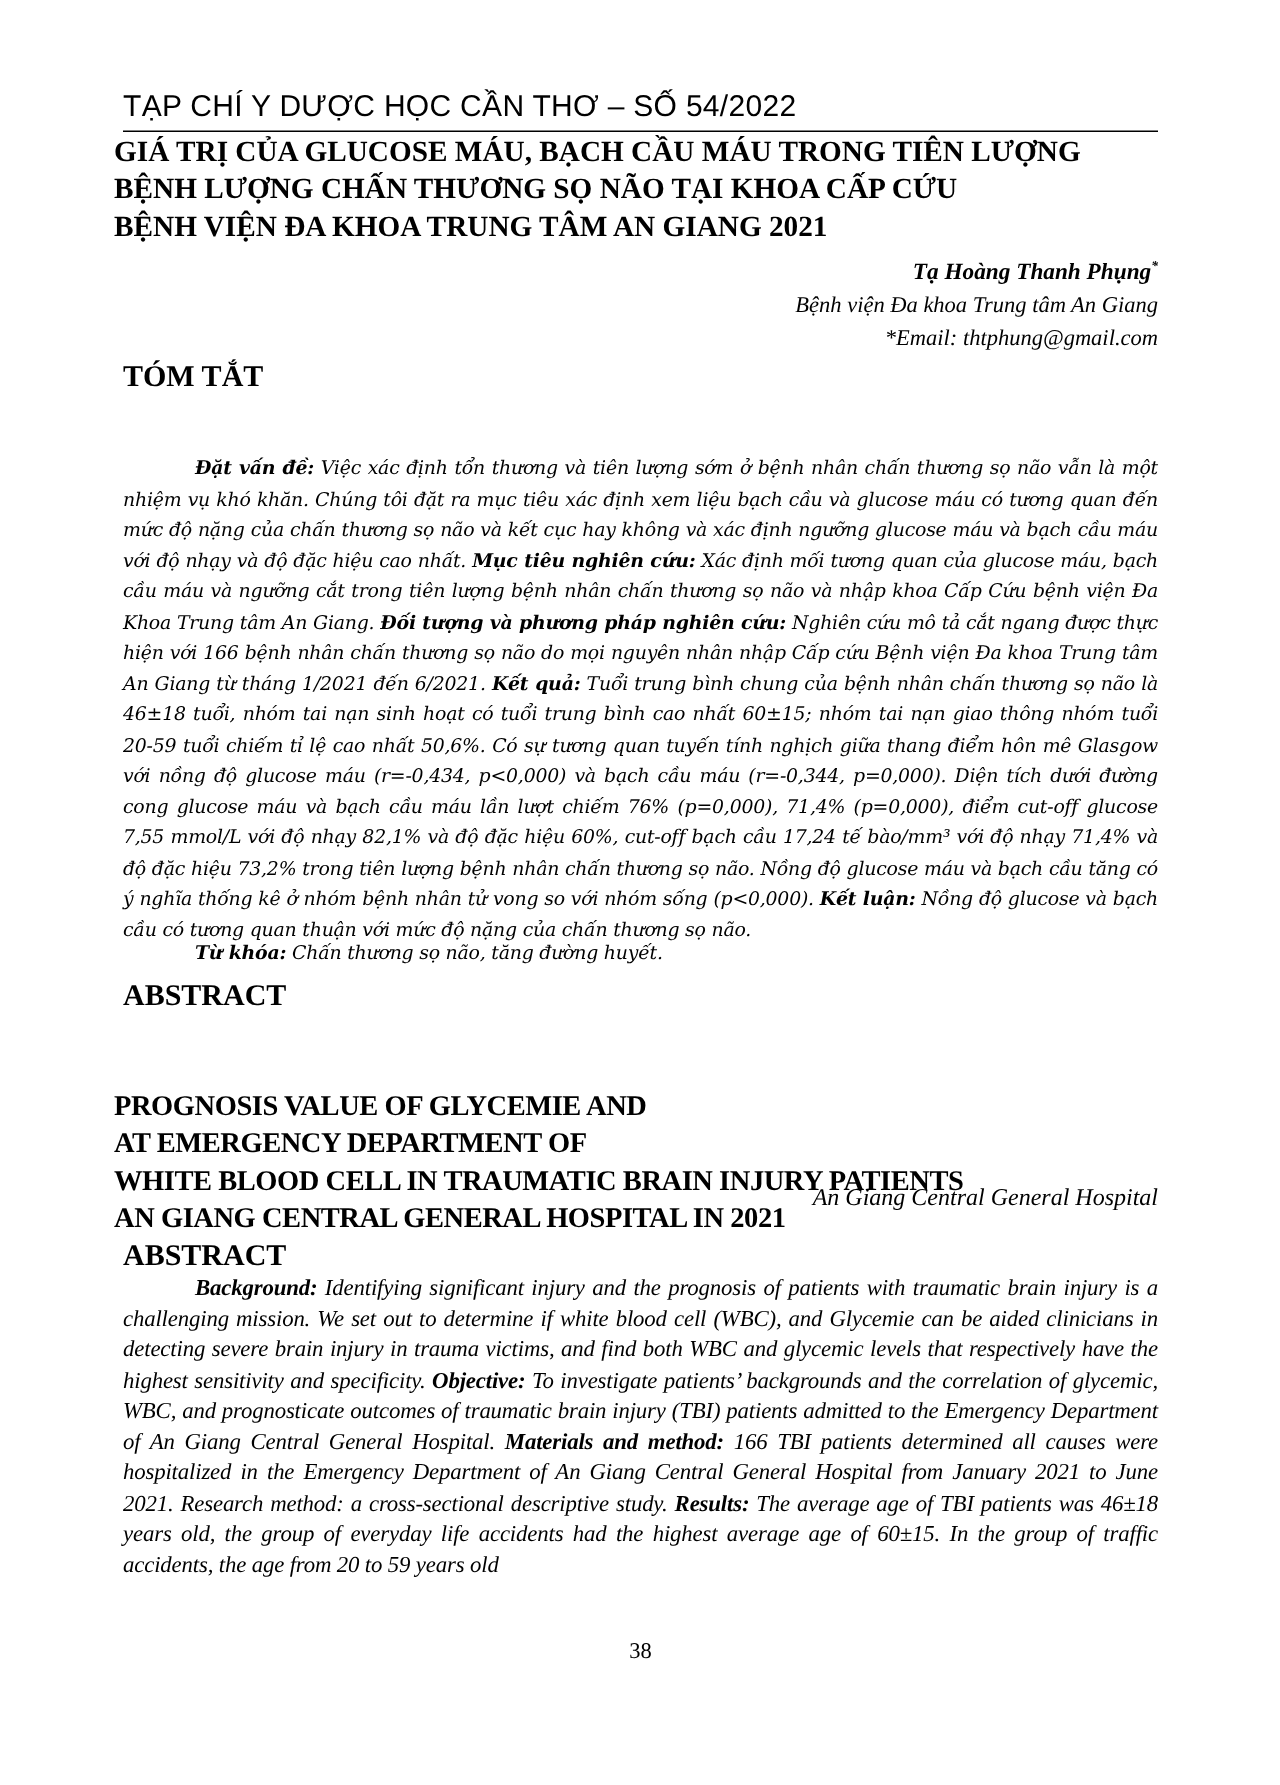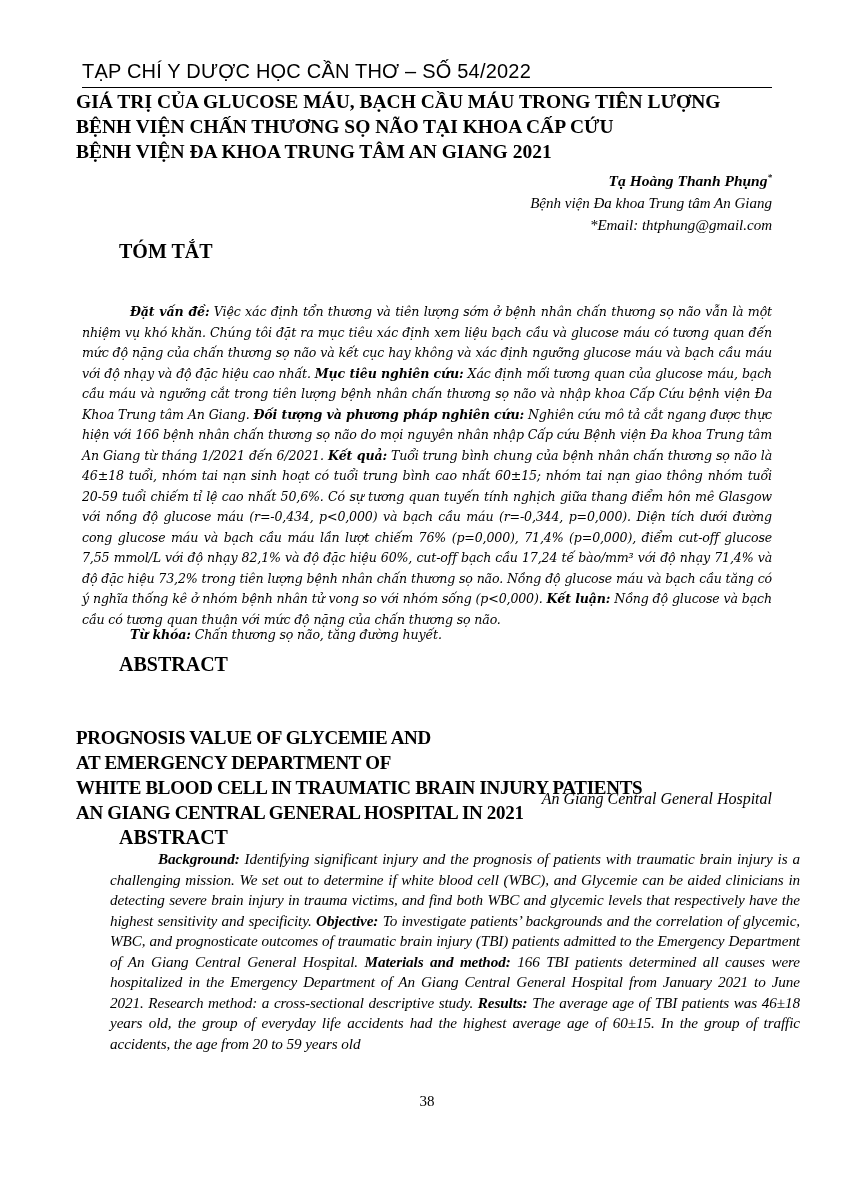--- a/index.html
+++ b/index.html
@@ -7,21 +7,21 @@
   .page { position: absolute; left: 82px; top: 0; width: 690px; }
   .journal { position: absolute; top: 60px; left: 0; width: 690px; text-align: left;
     font-family: "Liberation Sans", sans-serif; font-weight: normal; font-size: 20px; letter-spacing: 0.2px; }
   .rule { position: absolute; top: 87px; left: 0; width: 690px; height: 1px; background: #000; }
   .vn-title { position: absolute; top: 89px; left: -6px; width: 702px; text-align: left;
     font-family: "Liberation Serif", serif; font-weight: bold; font-size: 19.5px; line-height: 25px; }
   .author-block { position: absolute; top: 166px; right: 0; text-align: right;
     font-family: "Liberation Serif", serif; font-style: italic; font-size: 15px; line-height: 22px; }
   .author-name { font-weight: bold; font-size: 15.5px; }
   .author-name sup { font-size: 9px; }
-  .h-section { position: absolute; left: 0; font-family: "Liberation Serif", serif; font-weight: bold; font-size: 20px; margin-left: 37px; }
+  .h-section { position: absolute; left: 0; font-family: "Liberation Serif", serif; font-weight: bold; font-size: 20px; }
   .para { position: absolute; left: 0; width: 690px; text-align: justify;
     font-family: "DejaVu Serif", serif; font-style: italic; font-size: 12.6px; line-height: 20.5px; letter-spacing: -0.15px; }
   .para b { font-style: italic; font-weight: bold; }
   .indent { display: inline-block; width: 48px; }
   .en-title { position: absolute; top: 725px; left: -6px; width: 702px; text-align: left;
     font-family: "Liberation Serif", serif; font-weight: bold; font-size: 19px; line-height: 25px; letter-spacing: -0.3px; }
   .en-author { position: absolute; top: 788px; right: 0; text-align: right;
     font-family: "Liberation Serif", serif; font-style: italic; font-size: 16px; line-height: 22px; }
   .en-para { position: absolute; left: 0; width: 690px; text-align: justify;
     font-family: "Liberation Serif", serif; font-style: italic; font-size: 15.2px; line-height: 20.5px; letter-spacing: -0.1px; }
@@ -32,21 +32,21 @@
 </head>
 <body>
 
 <div class="page">
 
   <div class="journal">TẠP CHÍ Y DƯỢC HỌC CẦN THƠ – SỐ 54/2022</div>
   <div class="rule"></div>
 
   <div class="vn-title">
     <div>GIÁ TRỊ CỦA GLUCOSE MÁU, BẠCH CẦU MÁU TRONG TIÊN LƯỢNG</div>
-    <div>BỆNH VIỆN CHẤN THƯƠNG SỌ NÃO TẠI KHOA CẤP CỨU</div>
+    <div>BỆNH LƯỢNG CHẤN THƯƠNG SỌ NÃO TẠI KHOA CẤP CỨU</div>
     <div>BỆNH VIỆN ĐA KHOA TRUNG TÂM AN GIANG 2021</div>
   </div>
 
   <div class="author-block">
     <div class="author-name"><span>Tạ Hoàng Thanh Phụng</span><sup>*</sup></div>
     <div>Bệnh viện Đa khoa Trung tâm An Giang</div>
     <div>*Email: thtphung@gmail.com</div>
   </div>
 
   <div class="h-section" style="top:240px;">TÓM TẮT</div>
@@ -67,18 +67,18 @@
     <div>WHITE BLOOD CELL IN TRAUMATIC BRAIN INJURY PATIENTS</div>
     <div>AN GIANG CENTRAL GENERAL HOSPITAL IN 2021</div>
   </div>
 
   <div class="en-author">
     <div>An Giang Central General Hospital</div>
   </div>
 
   <div class="h-section" style="top:826px;">ABSTRACT</div>
 
-  <div class="en-para" style="top:849px;margin-left:28px;">
+  <div class="en-para" style="top:849px;">
     <span class="indent"></span><b>Background:</b><span> Identifying significant injury and the prognosis of patients with traumatic brain injury is a challenging mission. We set out to determine if white blood cell (WBC), and Glycemie can be aided clinicians in detecting severe brain injury in trauma victims, and find both WBC and glycemic levels that respectively have the highest sensitivity and specificity. </span><b>Objective:</b><span> To investigate patients’ backgrounds and the correlation of glycemic, WBC, and prognosticate outcomes of traumatic brain injury (TBI) patients admitted to the Emergency Department of An Giang Central General Hospital. </span><b>Materials and method:</b><span> 166 TBI patients determined all causes were hospitalized in the Emergency Department of An Giang Central General Hospital from January 2021 to June 2021. Research method: a cross-sectional descriptive study. </span><b>Results:</b><span> The average age of TBI patients was 46±18 years old, the group of everyday life accidents had the highest average age of 60±15. In the group of traffic accidents, the age from 20 to 59 years old</span>
   </div>
 
   <div class="page-num">38</div>
 </div>
 
 </body></html>

